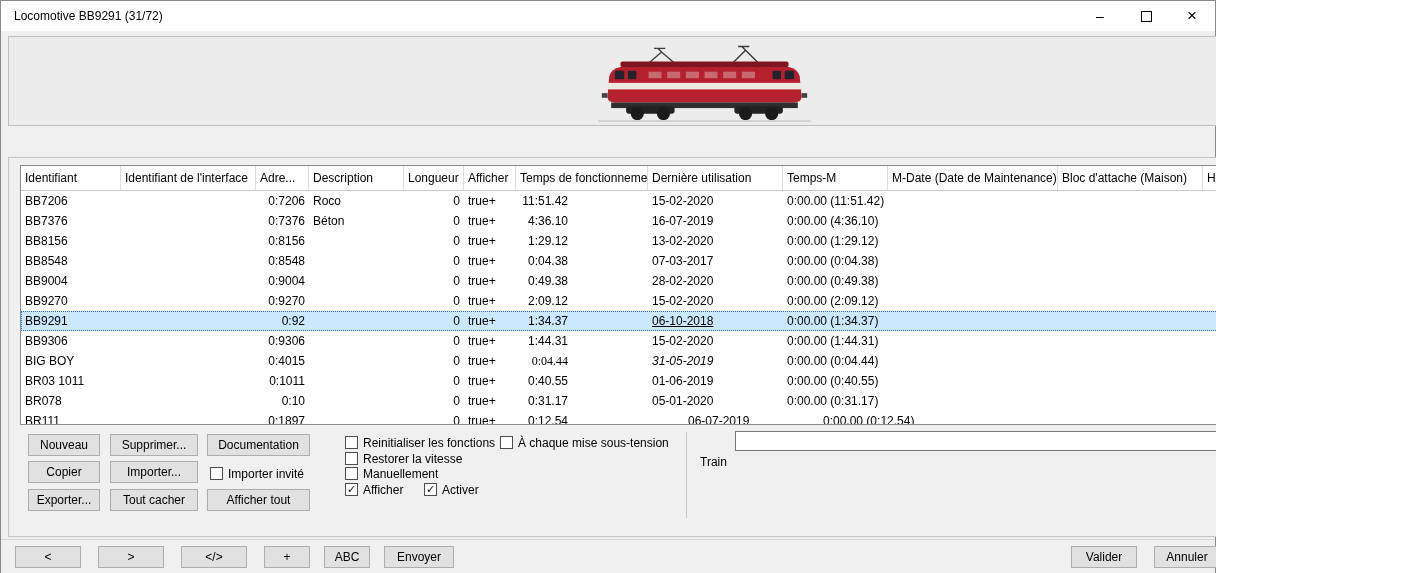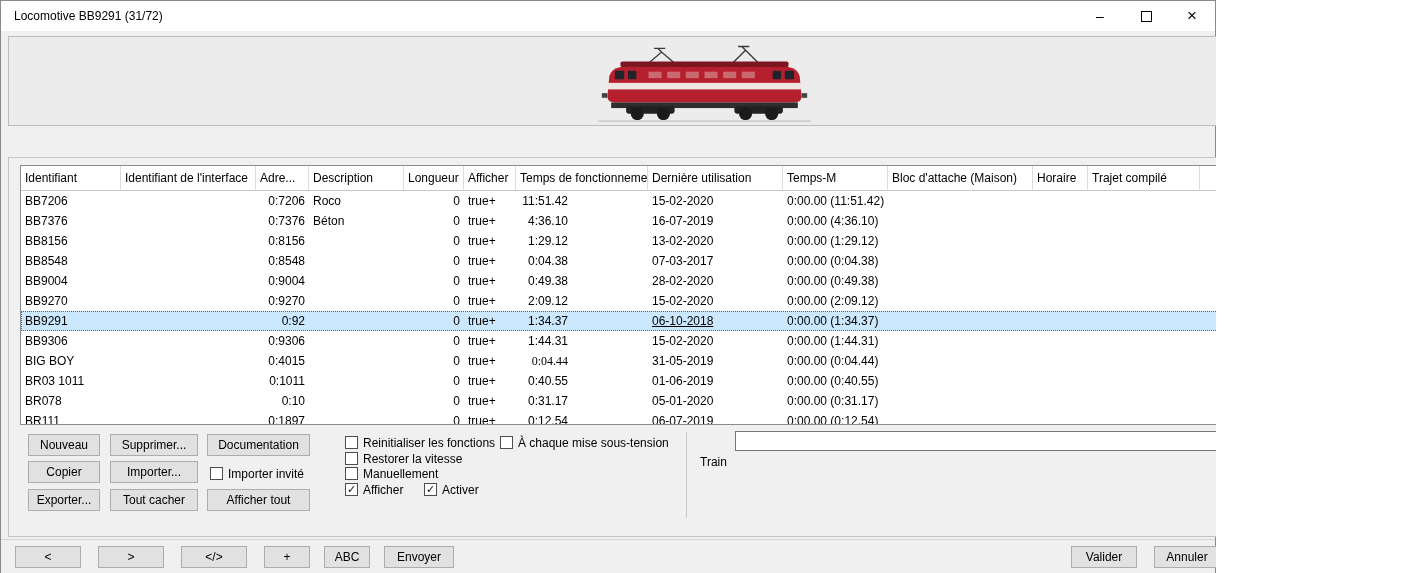--- a/index.html
+++ b/index.html
@@ -107,20 +107,21 @@
     <div class="thead">
         <div class="hcell" style="width: 100px;">Identifiant</div>
         <div class="hcell" style="width: 135px;">Identifiant de l'interface</div>
         <div class="hcell" style="width: 53px;">Adre...</div>
         <div class="hcell" style="width: 95px;">Description</div>
         <div class="hcell" style="width: 60px;">Longueur</div>
         <div class="hcell" style="width: 52px;">Afficher</div>
         <div class="hcell" style="width: 132px;">Temps de fonctionnement</div>
         <div class="hcell" style="width: 135px;">Dernière utilisation</div>
         <div class="hcell" style="width: 105px;">Temps-M</div>
+        <div class="hcell" style="width: 170px;">M-Date (Date de Maintenance)</div>
         <div class="hcell" style="width: 145px;">Bloc d'attache (Maison)</div>
         <div class="hcell" style="width: 55px;">Horaire</div>
         <div class="hcell" style="width: 112px;">Trajet compilé</div>
       </div>
     <div class="tbody">
         <div class="trow">
           <div class="tcell" style="width: 100px;">BB7206</div>
           <div class="tcell" style="width: 135px;"></div>
           <div class="tcell right" style="width: 53px;">0:7206</div>
           <div class="tcell" style="width: 95px;">Roco</div>
@@ -240,21 +241,21 @@
           <div class="tcell" style="width: 112px;"></div>
         </div>
         <div class="trow">
           <div class="tcell" style="width: 100px;">BIG BOY</div>
           <div class="tcell" style="width: 135px;"></div>
           <div class="tcell right" style="width: 53px;">0:4015</div>
           <div class="tcell" style="width: 95px;"></div>
           <div class="tcell right" style="width: 60px;">0</div>
           <div class="tcell" style="width: 52px;">true+</div>
           <div class="tcell runtime" style="width: 132px; font-family: Liberation Serif, serif;">0:04.44</div>
-          <div class="tcell" style="width: 135px;">31-05-2019</div>
+          <div class="tcell" style="width: 135px; font-style: italic;">31-05-2019</div>
           <div class="tcell" style="width: 105px;">0:00.00 (0:04.44)</div>
           <div class="tcell" style="width: 170px;"></div>
           <div class="tcell" style="width: 145px;"></div>
           <div class="tcell" style="width: 55px;"></div>
           <div class="tcell" style="width: 112px;"></div>
         </div>
         <div class="trow">
           <div class="tcell" style="width: 100px;">BR03 1011</div>
           <div class="tcell" style="width: 135px;"></div>
           <div class="tcell right" style="width: 53px;">0:1011</div>
@@ -285,21 +286,21 @@
           <div class="tcell" style="width: 112px;"></div>
         </div>
         <div class="trow">
           <div class="tcell" style="width: 100px;">BR111</div>
           <div class="tcell" style="width: 135px;"></div>
           <div class="tcell right" style="width: 53px;">0:1897</div>
           <div class="tcell" style="width: 95px;"></div>
           <div class="tcell right" style="width: 60px;">0</div>
           <div class="tcell" style="width: 52px;">true+</div>
           <div class="tcell runtime" style="width: 132px;">0:12.54</div>
-          <div class="tcell" style="width: 135px;">06-07-2019</div>
+          <div class="tcell" style="width: 135px; margin-left: 36px;">06-07-2019</div>
           <div class="tcell" style="width: 105px;">0:00.00 (0:12.54)</div>
           <div class="tcell" style="width: 170px;"></div>
           <div class="tcell" style="width: 145px;"></div>
           <div class="tcell" style="width: 55px;"></div>
           <div class="tcell" style="width: 112px;"></div>
         </div>
       </div>
     <div class="vscroll">
       <div class="sbtn up">
           <span>▲</span>

